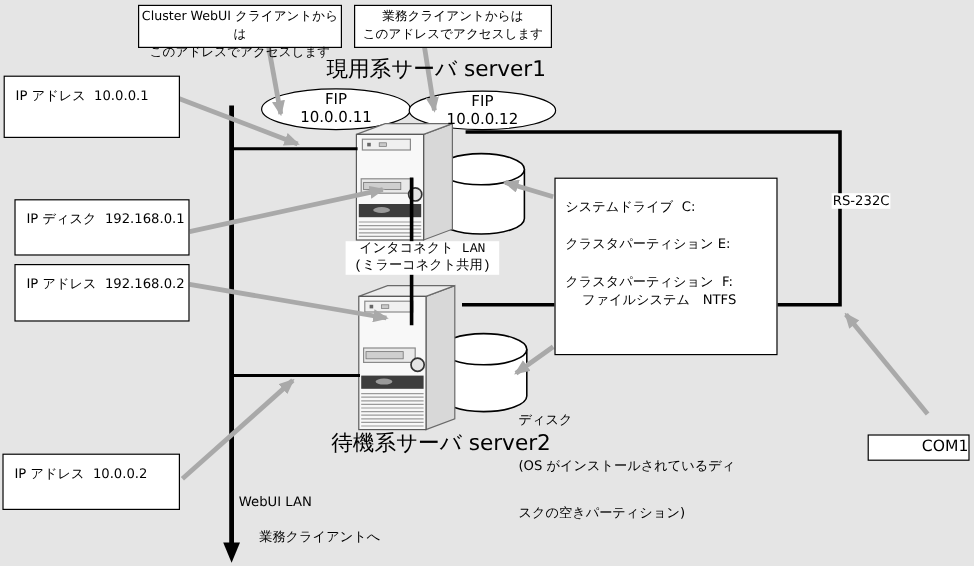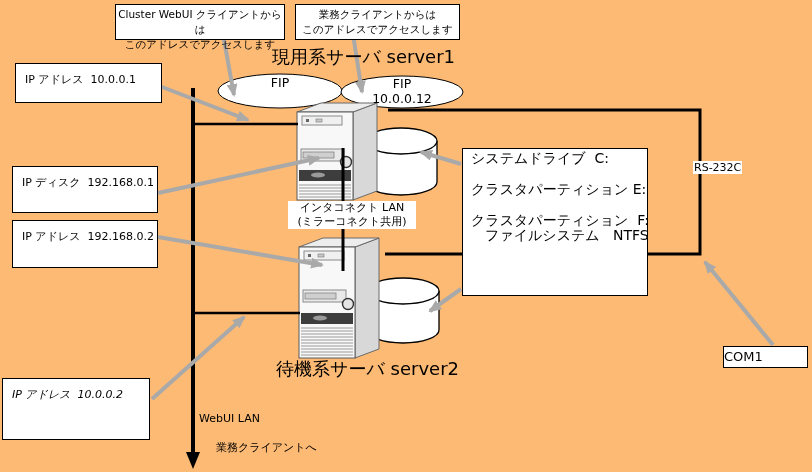--- a/index.html
+++ b/index.html
@@ -1,34 +1,34 @@
 <!DOCTYPE html>
 <html><head>
 <meta charset="utf-8">
 <style>
   html,body{margin:0;padding:0;background:#fff;}
   .canvas{
-    position:relative;width:812px;height:472px;background:#fdba74;
+    position:relative;width:812px;height:472px;background:#e5e5e5;
     font-family:"DejaVu Sans","Liberation Sans",sans-serif;color:#000;overflow:hidden;
   }
   .gfx{position:absolute;left:0;top:0;}
   .abs{position:absolute;box-sizing:border-box;}
   .bordered{border:1px solid #000;background:#fff;}
   .callout{width:170px;height:36px;font-size:10.5px;line-height:15px;text-align:center;padding-top:2px;}
   .iplabel{font-size:11px;white-space:pre;padding:8px 0 0 9px;}
   .title{font-size:18px;white-space:nowrap;}
   .fiptext{text-align:center;font-size:12.5px;line-height:15px;}
   .small{font-size:11px;}
   .note{font-size:11px;line-height:13px;white-space:pre;}
-  .iclabel{width:128px;background:#fff;text-align:center;font-size:11px;line-height:14px;}
-  .partbox{width:186px;height:148px;font-size:14px;padding:2px 0 0 8px;}
+  .iclabel{width:128px;background:#fff;text-align:center;font-size:11px;line-height:14px;font-family:Liberation Mono, monospace;}
+  .partbox{width:186px;height:148px;font-size:11px;padding:16px 0 0 8px;}
   .partbox .row{line-height:15px;white-space:pre;}
   .partbox .gap{margin-top:16px;}
   .partbox .indent{padding-left:14px;}
-  .combox{width:85px;height:22px;text-align:left;font-size:13px;line-height:20px;}
+  .combox{width:85px;height:22px;text-align:right;font-size:13px;line-height:20px;margin-top:16px;}
 </style>
 </head>
 <body>
 
 <div class="canvas">
 
   <svg class="gfx" width="812" height="472" viewBox="0 0 812 472">
     <defs>
       <marker id="ah" markerUnits="userSpaceOnUse" markerWidth="13" markerHeight="11" refX="11" refY="5.5" orient="auto">
         <path d="M0,0 L13,5.5 L0,11 z" fill="#a9a9a9"></path>
@@ -108,44 +108,50 @@
   <div class="abs bordered callout" style="left:295px;top:4px;width:165px;">
     <div>業務クライアントからは</div>
     <div>このアドレスでアクセスします</div>
   </div>
 
   <div class="abs title" style="left:272px;top:45px;">現用系サーバ server1</div>
   <div class="abs title" style="left:276px;top:357px;">待機系サーバ server2</div>
 
   <div class="abs fiptext" style="left:218px;top:75px;width:124px;">
     <div>FIP</div>
+    <div>10.0.0.11</div>
   </div>
   <div class="abs fiptext" style="left:341px;top:76px;width:122px;">
     <div>FIP</div>
     <div>10.0.0.12</div>
   </div>
 
-  <div class="abs bordered iplabel" style="left:15px;top:63px;width:147px;height:40px;">IP アドレス  10.0.0.1</div>
+  <div class="abs bordered iplabel" style="left:3px;top:63px;width:147px;height:52px;">IP アドレス  10.0.0.1</div>
   <div class="abs bordered iplabel" style="left:12px;top:166px;width:146px;height:47px;">IP ディスク  192.168.0.1</div>
   <div class="abs bordered iplabel" style="left:12px;top:220px;width:146px;height:48px;">IP アドレス  192.168.0.2</div>
-  <div class="abs bordered iplabel" style="left:2px;top:378px;width:148px;height:62px;font-style:italic;">IP アドレス  10.0.0.2</div>
+  <div class="abs bordered iplabel" style="left:2px;top:378px;width:148px;height:47px;">IP アドレス  10.0.0.2</div>
 
   <div class="abs iclabel" style="left:288px;top:201px;">
     <div>インタコネクト LAN</div>
     <div>(ミラーコネクト共用)</div>
   </div>
 
   <div class="abs bordered partbox" style="left:462px;top:148px;">
     <div class="row">システムドライブ  C:</div>
     <div class="row gap">クラスタパーティション E:</div>
     <div class="row gap">クラスタパーティション  F:</div>
     <div class="row indent">ファイルシステム   NTFS</div>
   </div>
 
   <div class="abs small" style="left:693px;top:161px;background:#fff;padding:0 1px;">RS-232C</div>
 
+  <div class="abs note" style="left:432px;top:317px;">
+    <div>ディスク</div>
+    <div>(OS がインストールされているディ</div>
+    <div>スクの空きパーティション)</div>
+  </div>
 
   <div class="abs bordered combox" style="left:723px;top:346px;">COM1</div>
 
   <div class="abs small" style="left:199px;top:412px;">WebUI LAN</div>
   <div class="abs" style="left:216px;top:440px;font-size:11px;">業務クライアントへ</div>
 
 </div>
 
 </body></html>

